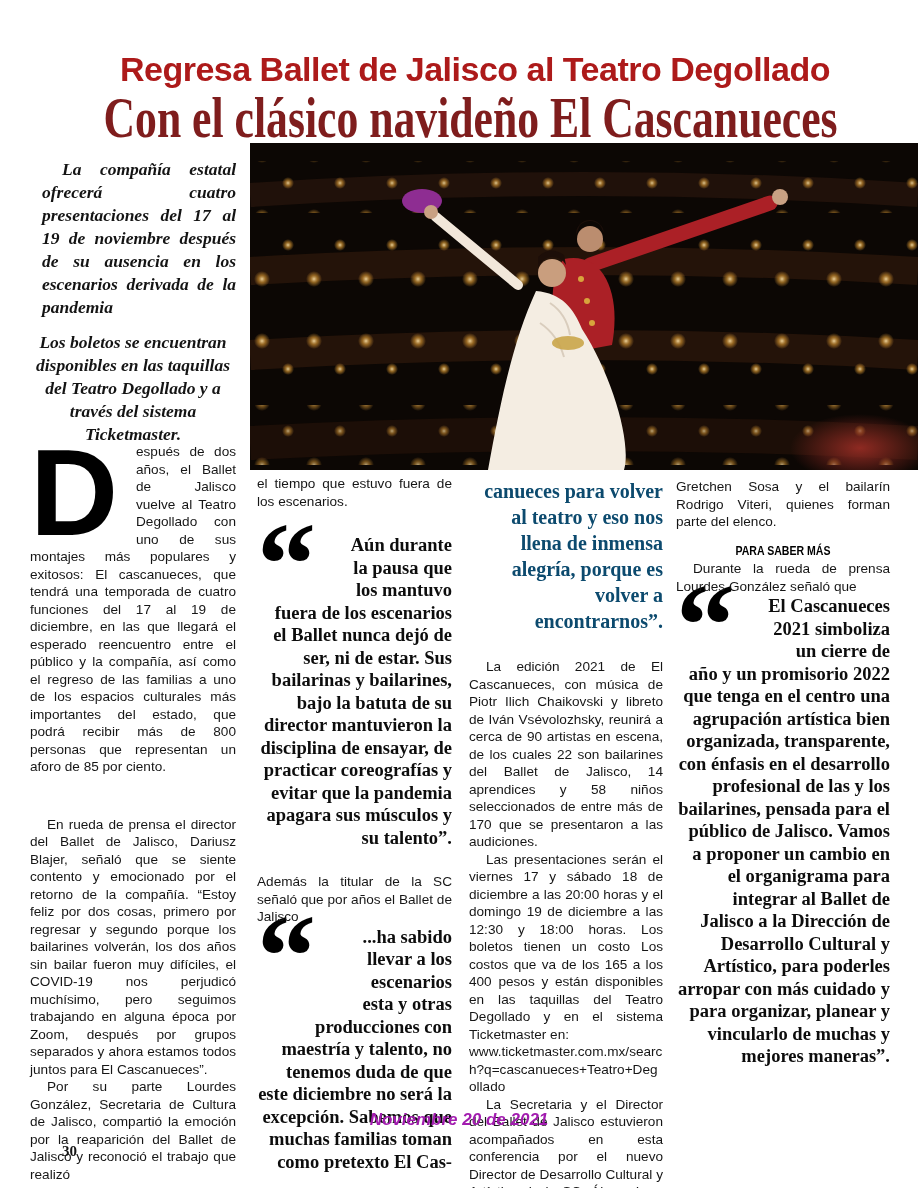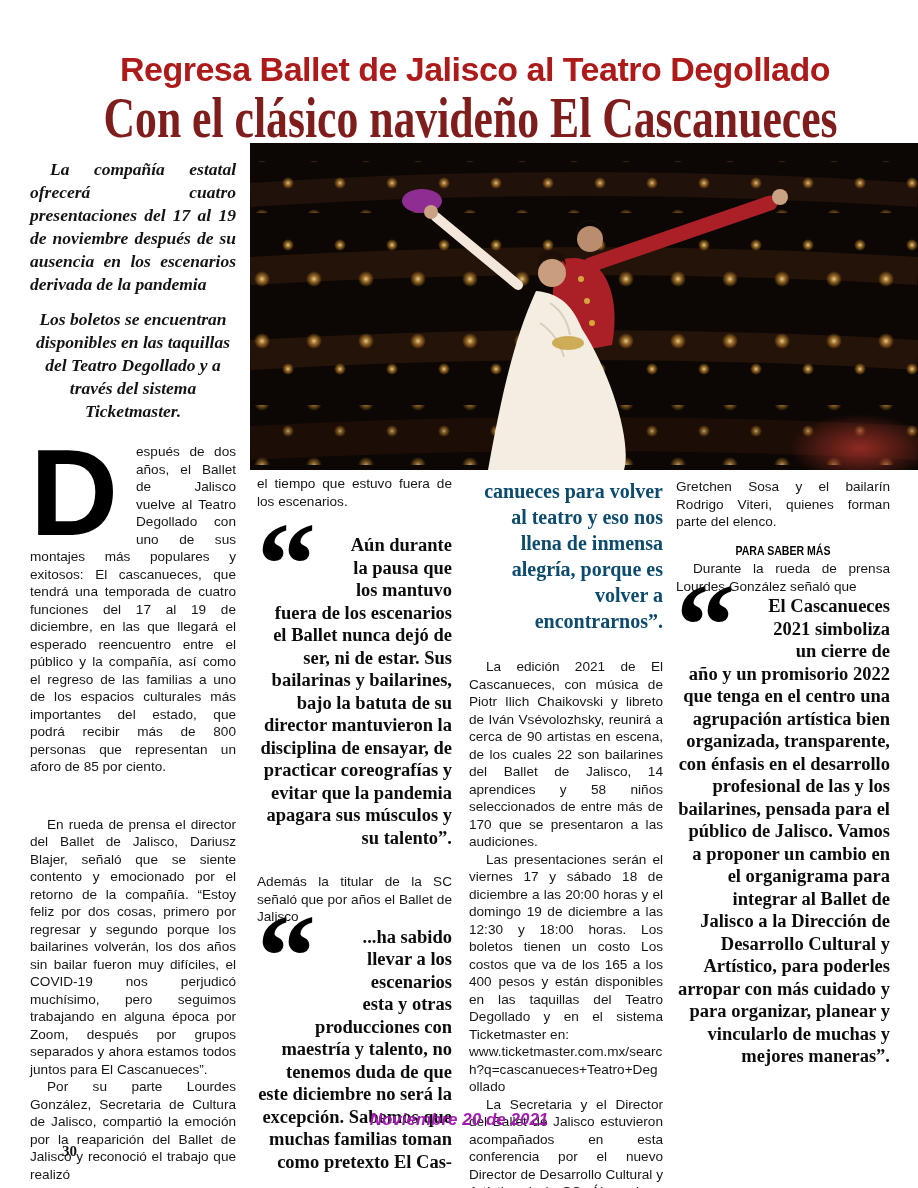--- a/index.html
+++ b/index.html
@@ -26,21 +26,21 @@
     background:#0c0704;
   }
   .photo svg{display:block;}
   
   .intro{
     position:absolute;left:30px;top:158px;width:206px;
     font-family:"Liberation Serif",serif;font-style:italic;font-weight:bold;
     font-size:17.5px;line-height:23px;color:#141414;
   }
   .intro p{margin:0;}
-  .intro .p1{text-align:justify;text-indent:20px;}
+  .intro .p1{text-align:justify;text-indent:20px;margin-left:12px;}
   .intro .p2{text-align:center;margin-top:12px;}
   
   .col{position:absolute;font-size:13.6px;line-height:17.5px;text-align:justify;color:#161616;}
   .col p{margin:0;}
   .col p.ind{text-indent:17px;}
   .col1{left:30px;top:443px;width:206px;}
   .col2{left:257px;top:475px;width:195px;}
   .col3{left:469px;top:478px;width:194px;}
   .col4{left:676px;top:478px;width:214px;}
   .dropcap{

